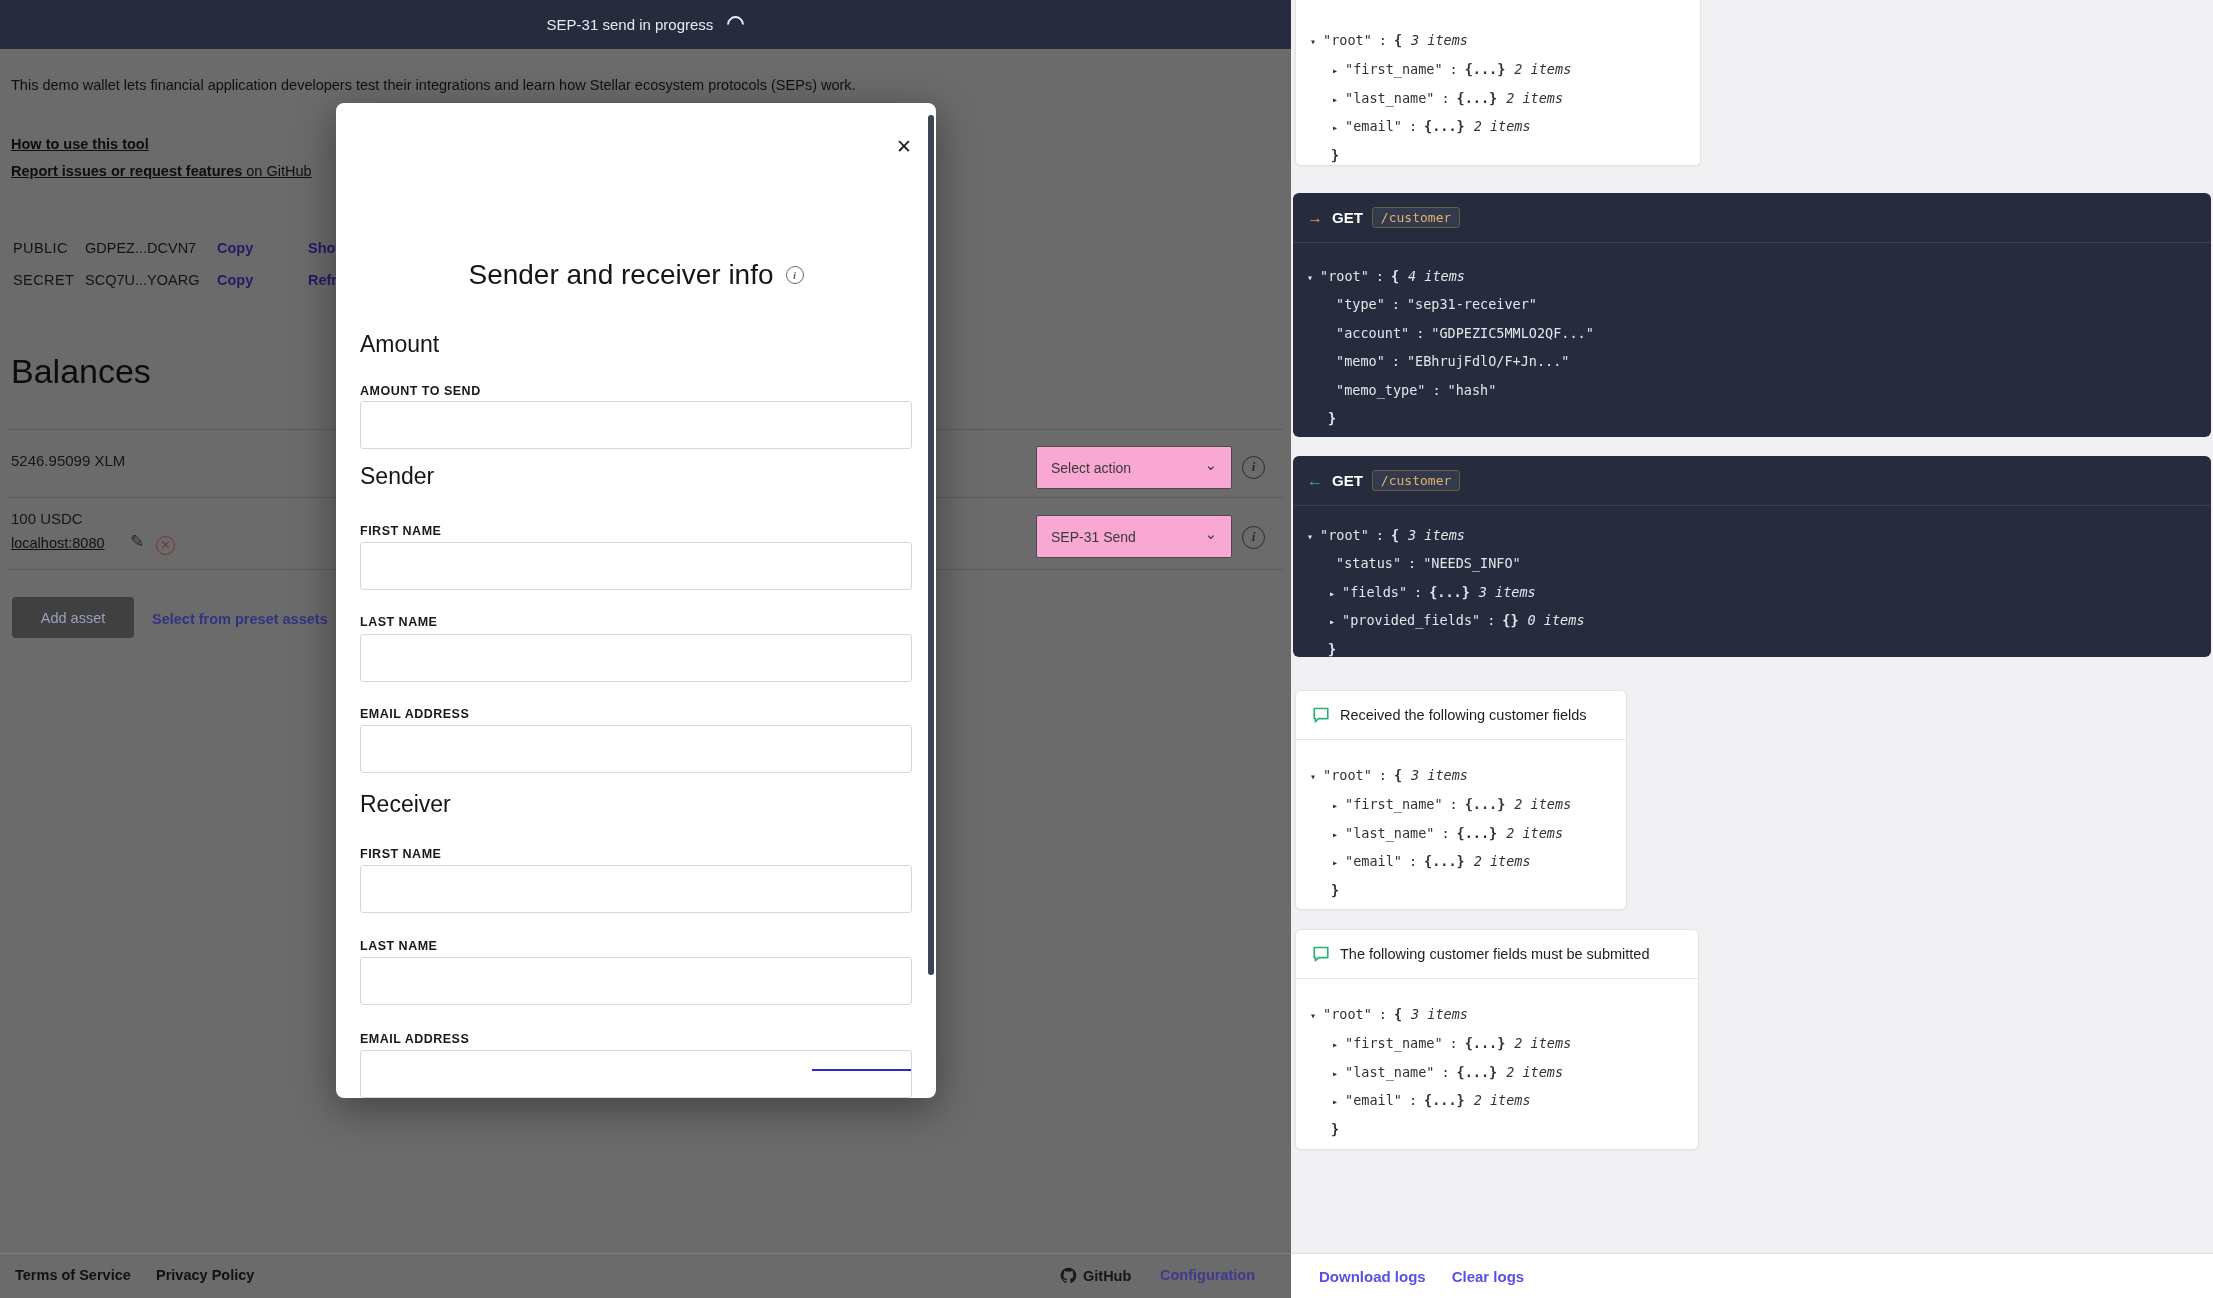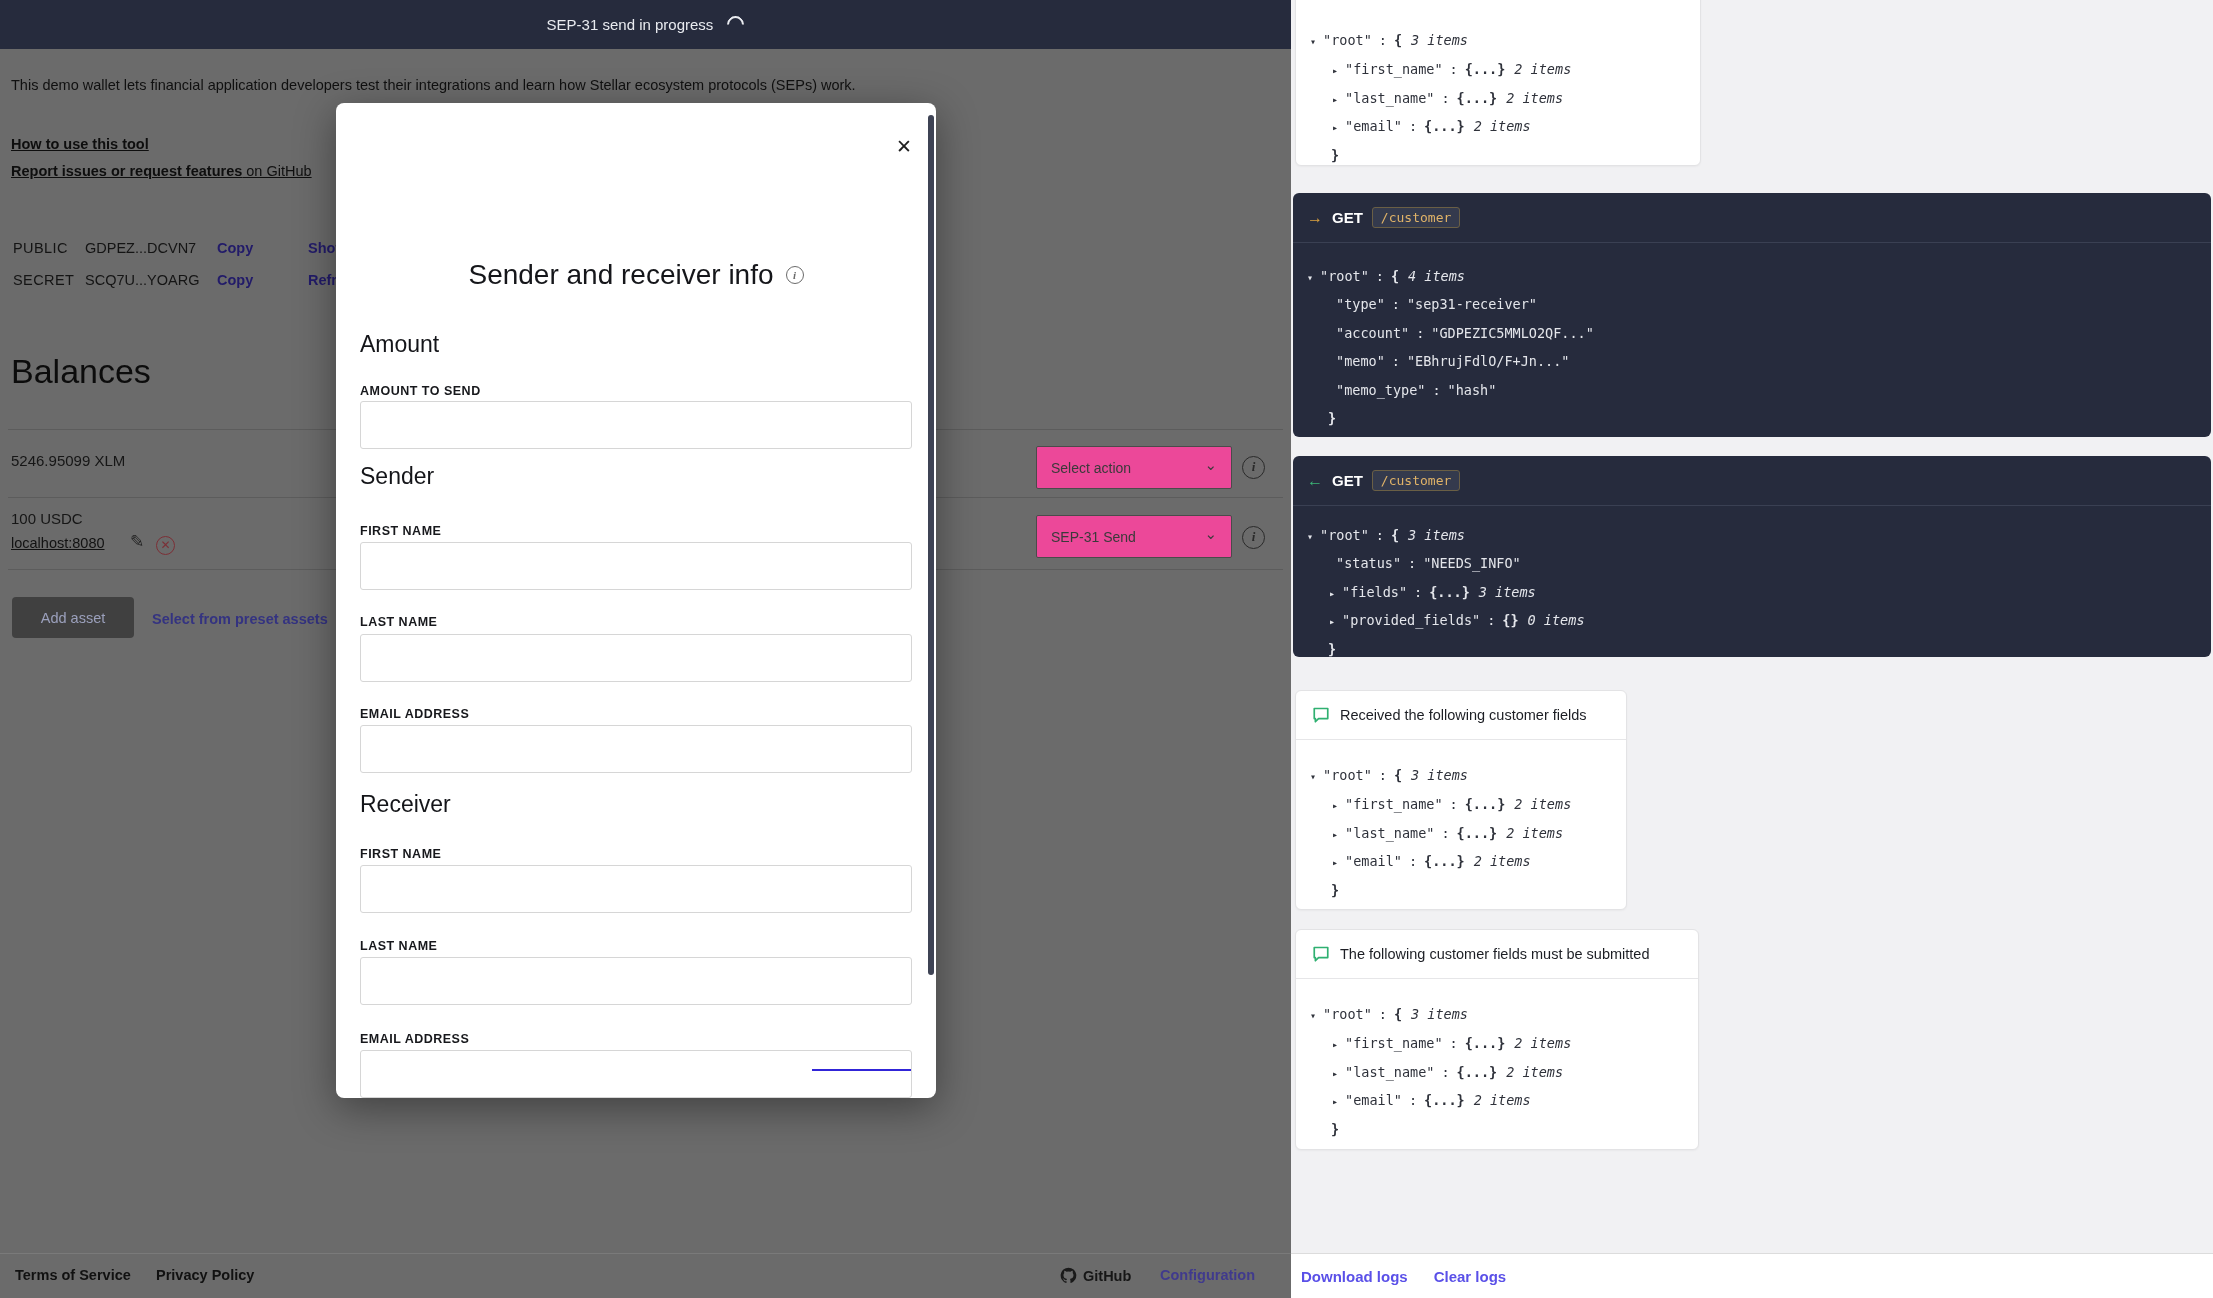--- a/index.html
+++ b/index.html
@@ -36,21 +36,21 @@
   .hr.h1 { top:429px; } .hr.h2 { top:497px; } .hr.h3 { top:569px; }
 
   .bal-amount { position:absolute; left:11px; font-size:15px; color:#161616; }
   .bal-amount.b1 { top:452px; } .bal-amount.b2 { top:510px; }
   .home-link { position:absolute; left:11px; top:535px; font-size:14.5px; font-weight:400; color:#121212;
                text-decoration:underline; cursor:pointer; }
   .pencil-ic { position:absolute; left:130px; top:531px; font-size:17px; color:#232323; cursor:pointer; }
   .redx-ic { position:absolute; left:156px; top:536px; width:19px; height:19px; border:1.5px solid #7c2f36;
              border-radius:50%; color:#7c2f36; font-size:12px; line-height:16px; text-align:center; cursor:pointer; }
 
-  .sel { position:absolute; left:1036px; width:196px; height:43px; background:#ec4899; border:1px solid #4b4b4b;
+  .sel { position:absolute; left:1036px; width:196px; height:43px; background:#f9a8d4; border:1px solid #4b4b4b;
          border-radius:2px; display:flex; align-items:center; padding:0 14px; cursor:pointer; }
   .sel.s1 { top:446px; } .sel.s2 { top:515px; }
   .sel .sel-label { font-size:14px; color:#3a3a3a; flex:1; }
   .sel .chev { font-size:15px; color:#3a3a3a; margin-top:-6px; }
   .info-ic { position:absolute; left:1242px; width:23px; height:23px; border:1.6px solid #2a2a2a; border-radius:50%;
              color:#2a2a2a; font-size:13px; font-weight:600; text-align:center; line-height:20px; cursor:pointer;
              font-family:"Liberation Serif", serif; font-style:italic; }
   .info-ic.i1 { top:456px; } .info-ic.i2 { top:526px; }
 
   .add-asset-btn { position:absolute; left:12px; top:597px; width:122px; height:41px; background:#404040;
@@ -94,21 +94,21 @@
 
   .tree-pad-partial { padding:60px 14px 14px 14px; }
   .tree-pad-a { padding:20px 14px 10px 14px; }
   .tree-pad-b { padding:16px 14px 6px 14px; }
   .tree-pad-msg { padding:22px 14px 12px 14px; }
 
   .info-badge { font-family:"DejaVu Sans Mono", monospace; font-size:13px; color:#2e2e2e; background:#f1f1f2;
                 border:1px solid #ddd; border-radius:3px; padding:2px 6px; margin-left:6px; }
 
   .logs-footer { position:absolute; left:0; top:1253px; width:922px; height:45px; background:#fff; border-top:1px solid #dcdcdc;
-                 display:flex; align-items:center; gap:26px; padding-left:10px; }
+                 display:flex; align-items:center; gap:26px; padding-left:28px; }
   .logs-footer .log-link { font-size:15px; font-weight:600; color:#5a50e8; cursor:pointer; }
 
   
   .modal { position:absolute; left:336px; top:103px; width:600px; height:995px; background:#fff; border-radius:8px;
            box-shadow:0 10px 40px rgba(0,0,0,.4); z-index:10; overflow:hidden; }
   .modal-close { position:absolute; right:24px; top:32px; font-size:19px; color:#1f1f1f; cursor:pointer; background:none; border:none;
                  font-family:"Liberation Sans", sans-serif; }
   .modal-title-row { position:absolute; left:0; top:156px; width:100%; text-align:center; font-size:28px; font-weight:400; color:#15161a; }
   .title-info-ic { display:inline-block; width:18px; height:18px; border:1.5px solid #6b6b6b; border-radius:50%; color:#6b6b6b;
                    font-size:11px; font-weight:600; line-height:16px; vertical-align:middle; margin-left:12px; margin-top:-4px;

